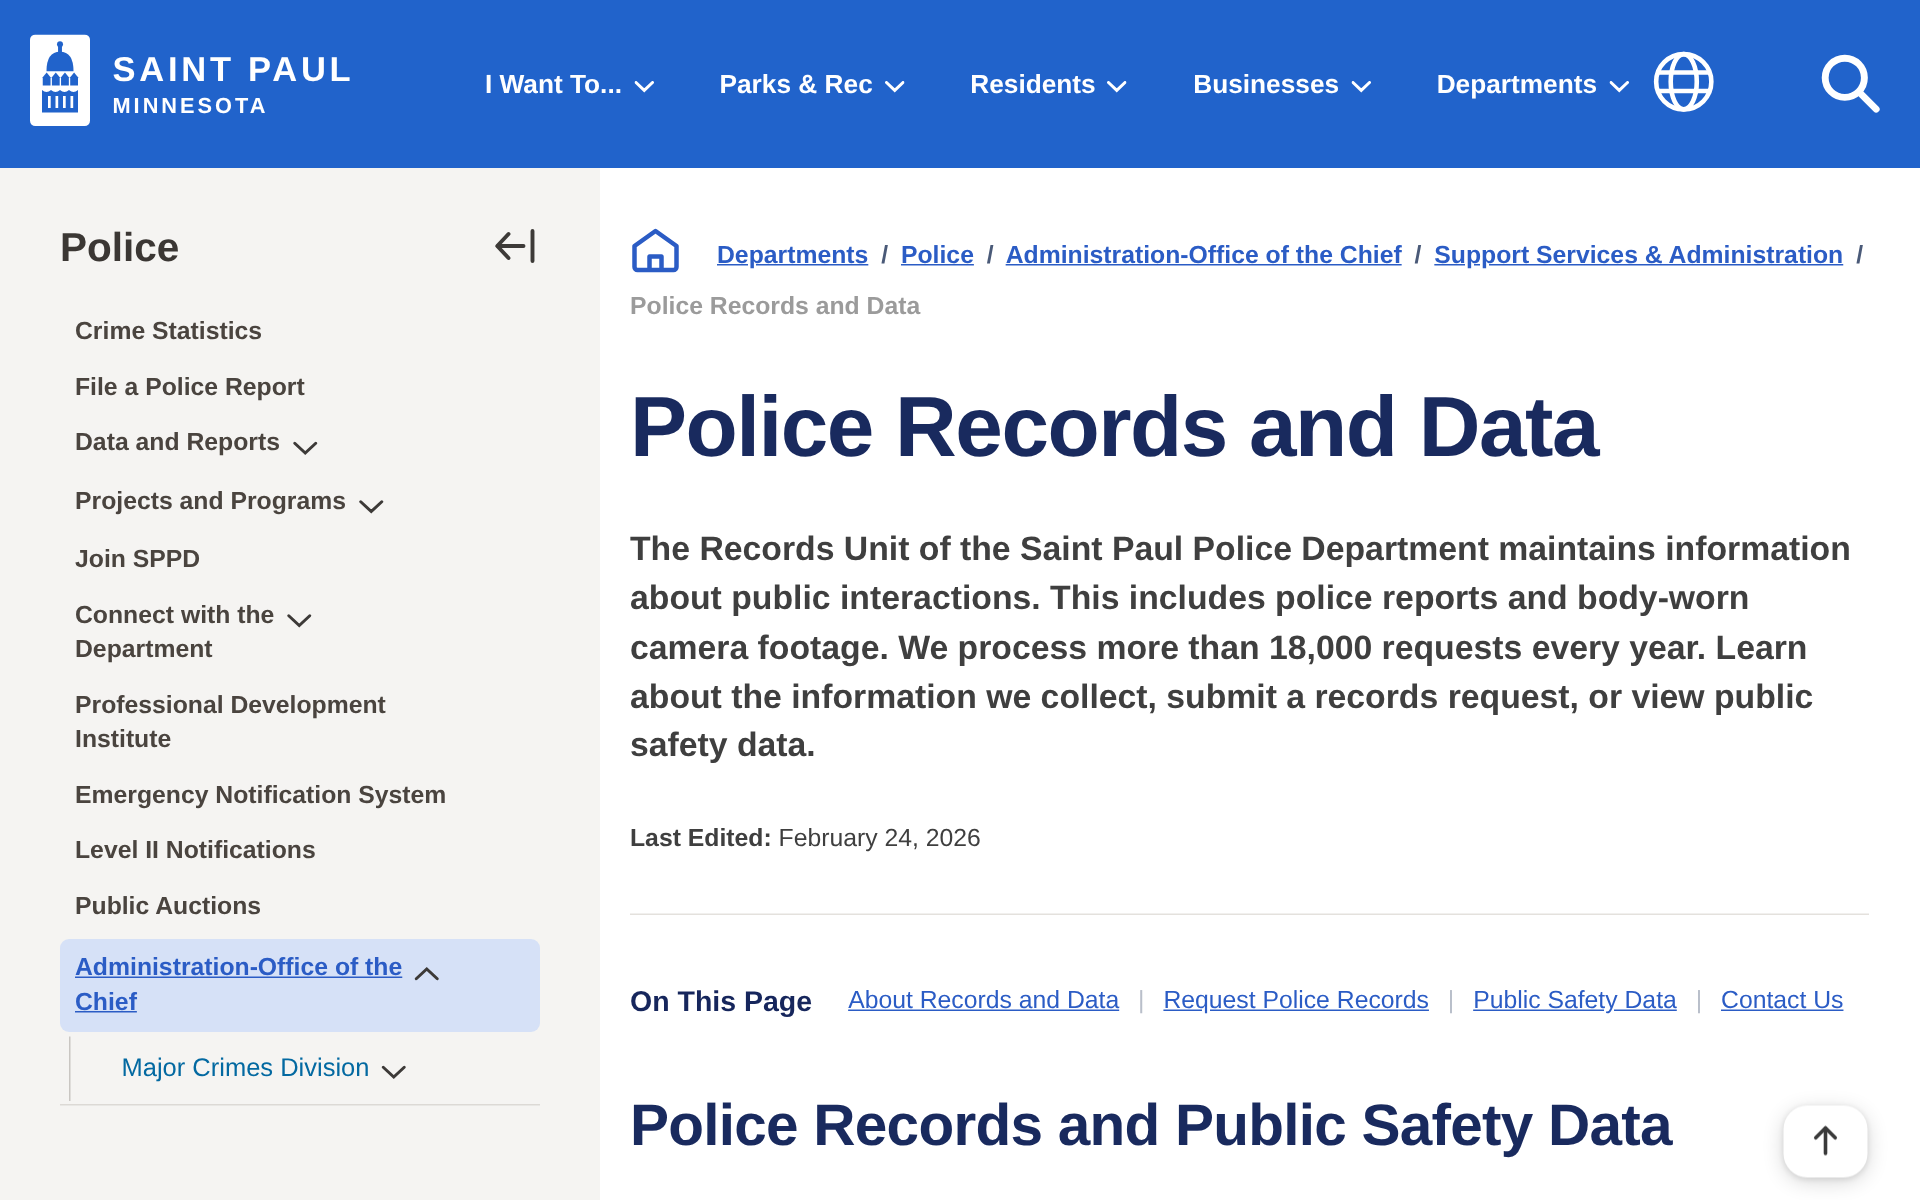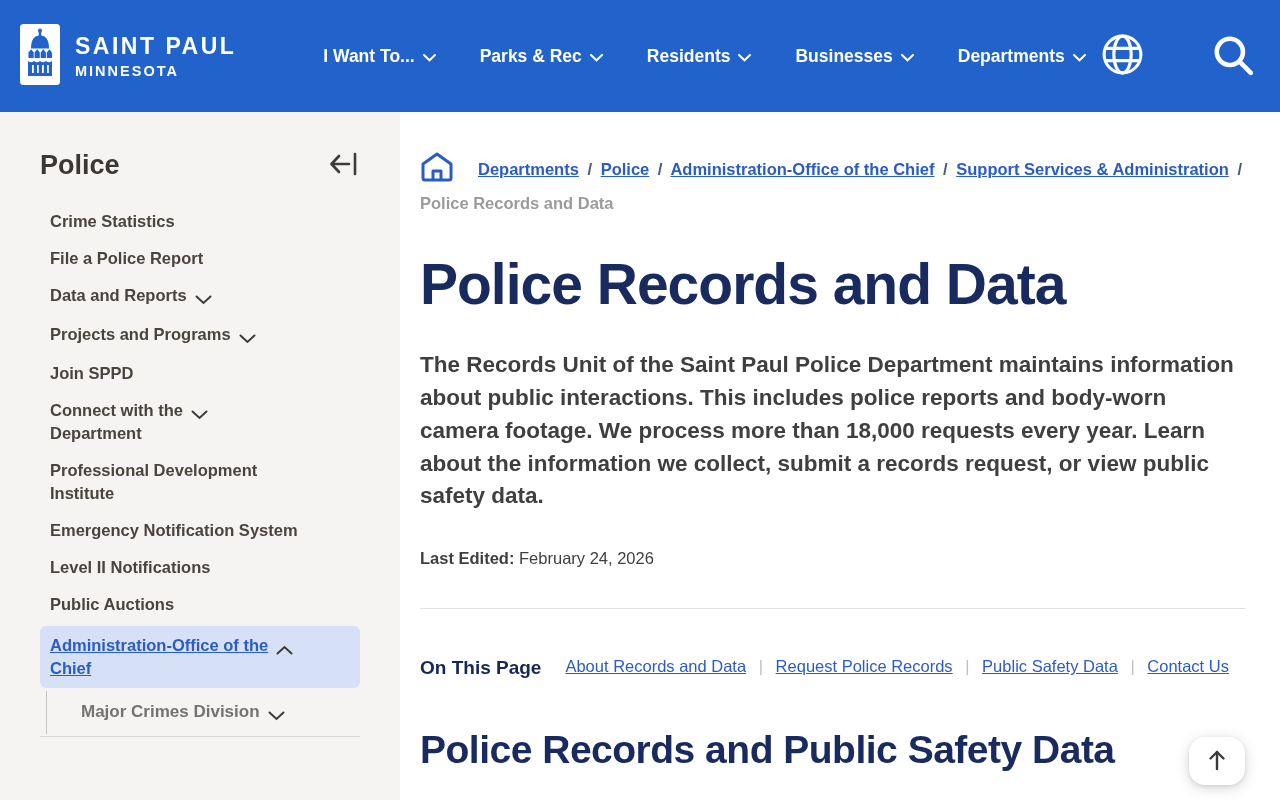--- a/index.html
+++ b/index.html
@@ -27,21 +27,21 @@
   .sb-title { font-size:27px; font-weight:700; color:#3b3734; }
   .sb-collapse { background:none; border:none; cursor:pointer; padding:2px; }
   .sb-nav { margin-top:20px; display:flex; flex-direction:column; }
   .sb-item { display:flex; justify-content:flex-start; align-items:flex-start;
     padding:7px 6px 7px 10px; cursor:pointer; }
   .sb-label { font-size:16.5px; font-weight:700; color:#4a443f; line-height:23px; white-space:pre-line; }
   .sb-chev { flex:none; margin-top:7px; margin-left:8px; }
   .sb-item.active { background:#d6e1f7; border-radius:6px; padding:8px 10px 8px 10px; margin:3px 0; }
   .sb-item.active .sb-label { color:#2b5cc5;text-decoration:underline; }
   .sb-item.sub { margin-left:6px; border-left:1px solid #c9c6c2; padding:9px 6px 9px 34px; }
-  .sb-item.sub .sb-label { font-weight:700; color:#737373; font-size:17px; }
+  .sb-item.sub .sb-label { font-weight:400; color:#0369a1; font-size:17px; }
   .sb-divider { border-top:1px solid #dcd9d5; margin-top:2px; }
   .sb-toggle-row { display:flex; align-items:center; gap:15px; padding:17px 0; cursor:pointer; }
   .toggle-pill { width:37px; height:19px; border-radius:10px; background:#3d3a38; position:relative; flex:none; }
   .toggle-knob { position:absolute; left:3px; top:3px; width:13px; height:13px; border-radius:50%; background:#fff; }
   .toggle-label { font-size:17px; font-weight:700; color:#1d1d1d; }
 
   
   .main { flex:1; padding:39px 34px 0 20px; background:#fff; }
   .breadcrumb { max-width:830px; font-size:16.5px; font-weight:700; line-height:27px; }
   .bc-home { display:inline-block; vertical-align:-7px; margin-right:24px; cursor:pointer; }

